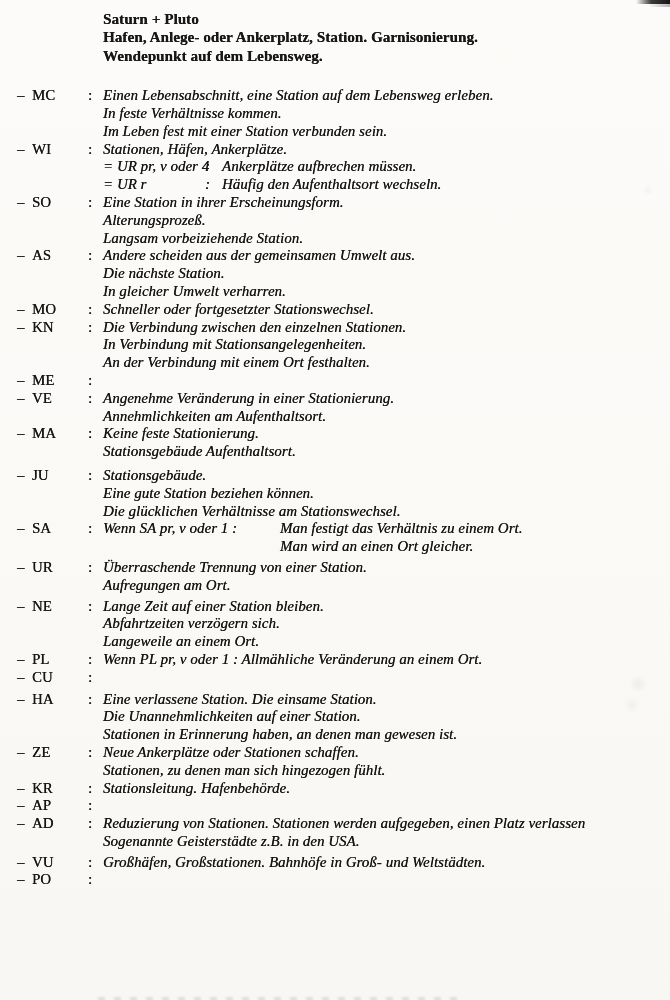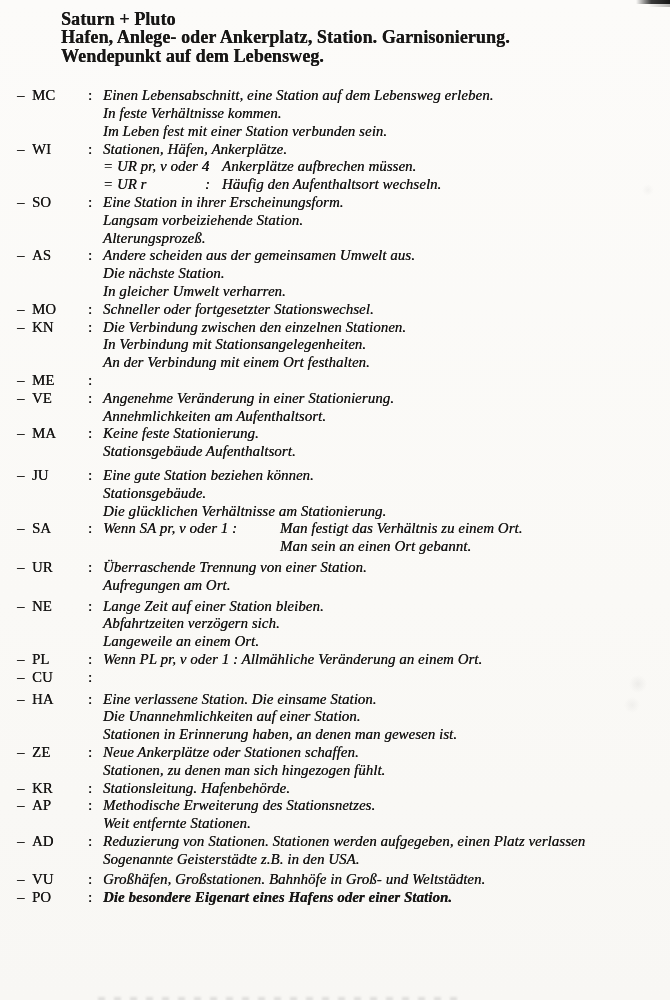--- a/index.html
+++ b/index.html
@@ -17,23 +17,23 @@
     background:
       radial-gradient(circle 10px at 638px 684px, rgba(130,130,130,0.10), rgba(130,130,130,0) 9px),
       radial-gradient(circle 9px at 632px 705px, rgba(130,130,130,0.08), rgba(130,130,130,0) 8px),
       radial-gradient(circle 7px at 648px 190px, rgba(140,140,140,0.07), rgba(140,140,140,0) 6px),
       linear-gradient(180deg, #fcfbf9 0%, #faf9f6 60%, #f8f7f4 100%);
     font-family: "Liberation Serif", "DejaVu Serif", serif;
     color: #181716;
     text-shadow: 0.25px 0 0 currentColor;
   }
   .header {
-    margin-left: 61px;
+    margin-left: 103px;
     font-weight: bold;
-    font-size: 18px;
+    font-size: 15px;
     line-height: 18.4px;
     letter-spacing: 0.1px;
     white-space: nowrap;
   }
   .list {
     margin-top: 22px;
     font-size: 14.8px;
     line-height: 17.8px;
     letter-spacing: 0.1px;
   }
@@ -140,22 +140,22 @@
         </span>
   </div>
       <div class="entry">
     <span class="lab">
       <span class="dash">–</span>
       <span class="lab-txt">SO</span>
     </span>
     <span class="colon">:</span>
     <span class="lines">
           <div class="line">Eine Station in ihrer Erscheinungsform.</div>
+          <div class="line">Alterungsprozeß.</div>
           <div class="line">Langsam vorbeiziehende Station.</div>
-          <div class="line">Alterungsprozeß.</div>
         </span>
   </div>
       <div class="entry">
     <span class="lab">
       <span class="dash">–</span>
       <span class="lab-txt">AS</span>
     </span>
     <span class="colon">:</span>
     <span class="lines">
           <div class="line">Andere scheiden aus der gemeinsamen Umwelt aus.</div>
@@ -214,34 +214,34 @@
           <div class="line">Stationsgebäude Aufenthaltsort.</div>
         </span>
   </div>
       <div class="entry" style="margin-top: 6px;">
     <span class="lab">
       <span class="dash">–</span>
       <span class="lab-txt">JU</span>
     </span>
     <span class="colon">:</span>
     <span class="lines">
+          <div class="line">Stationsgebäude.</div>
           <div class="line">Eine gute Station beziehen können.</div>
-          <div class="line">Stationsgebäude.</div>
-          <div class="line">Die glücklichen Verhältnisse am Stationierung.</div>
+          <div class="line">Die glücklichen Verhältnisse am Stationswechsel.</div>
         </span>
   </div>
       <div class="entry">
     <span class="lab">
       <span class="dash">–</span>
       <span class="lab-txt">SA</span>
     </span>
     <span class="colon">:</span>
     <span class="lines">
           <div class="line"><span class="seg" style="width: 177px;">Wenn SA pr, v oder 1 :</span><span class="seg">Man festigt das Verhältnis zu einem Ort.</span></div>
-          <div class="line" style="padding-left: 177px;">Man sein an einen Ort gebannt.</div>
+          <div class="line" style="padding-left: 177px;">Man wird an einen Ort gleicher.</div>
         </span>
   </div>
       <div class="entry" style="margin-top: 3px;">
     <span class="lab">
       <span class="dash">–</span>
       <span class="lab-txt">UR</span>
     </span>
     <span class="colon">:</span>
     <span class="lines">
           <div class="line">Überraschende Trennung von einer Station.</div>
@@ -309,24 +309,20 @@
     <span class="lines">
           <div class="line">Stationsleitung. Hafenbehörde.</div>
         </span>
   </div>
       <div class="entry">
     <span class="lab">
       <span class="dash">–</span>
       <span class="lab-txt">AP</span>
     </span>
     <span class="colon">:</span>
-    <span class="lines">
-          <div class="line">Methodische Erweiterung des Stationsnetzes.</div>
-          <div class="line">Weit entfernte Stationen.</div>
-        </span>
   </div>
       <div class="entry">
     <span class="lab">
       <span class="dash">–</span>
       <span class="lab-txt">AD</span>
     </span>
     <span class="colon">:</span>
     <span class="lines">
           <div class="line">Reduzierung von Stationen. Stationen werden aufgegeben, einen Platz verlassen</div>
           <div class="line">Sogenannte Geisterstädte z.B. in den USA.</div>
@@ -341,20 +337,17 @@
     <span class="lines">
           <div class="line">Großhäfen, Großstationen. Bahnhöfe in Groß- und Weltstädten.</div>
         </span>
   </div>
       <div class="entry">
     <span class="lab">
       <span class="dash">–</span>
       <span class="lab-txt">PO</span>
     </span>
     <span class="colon">:</span>
-    <span class="lines">
-          <div class="line" style="font-weight: bold;">Die besondere Eigenart eines Hafens oder einer Station.</div>
-        </span>
   </div>
     </div>
 
   <div class="bottom-cut"></div>
 </div>
 
 </body></html>

